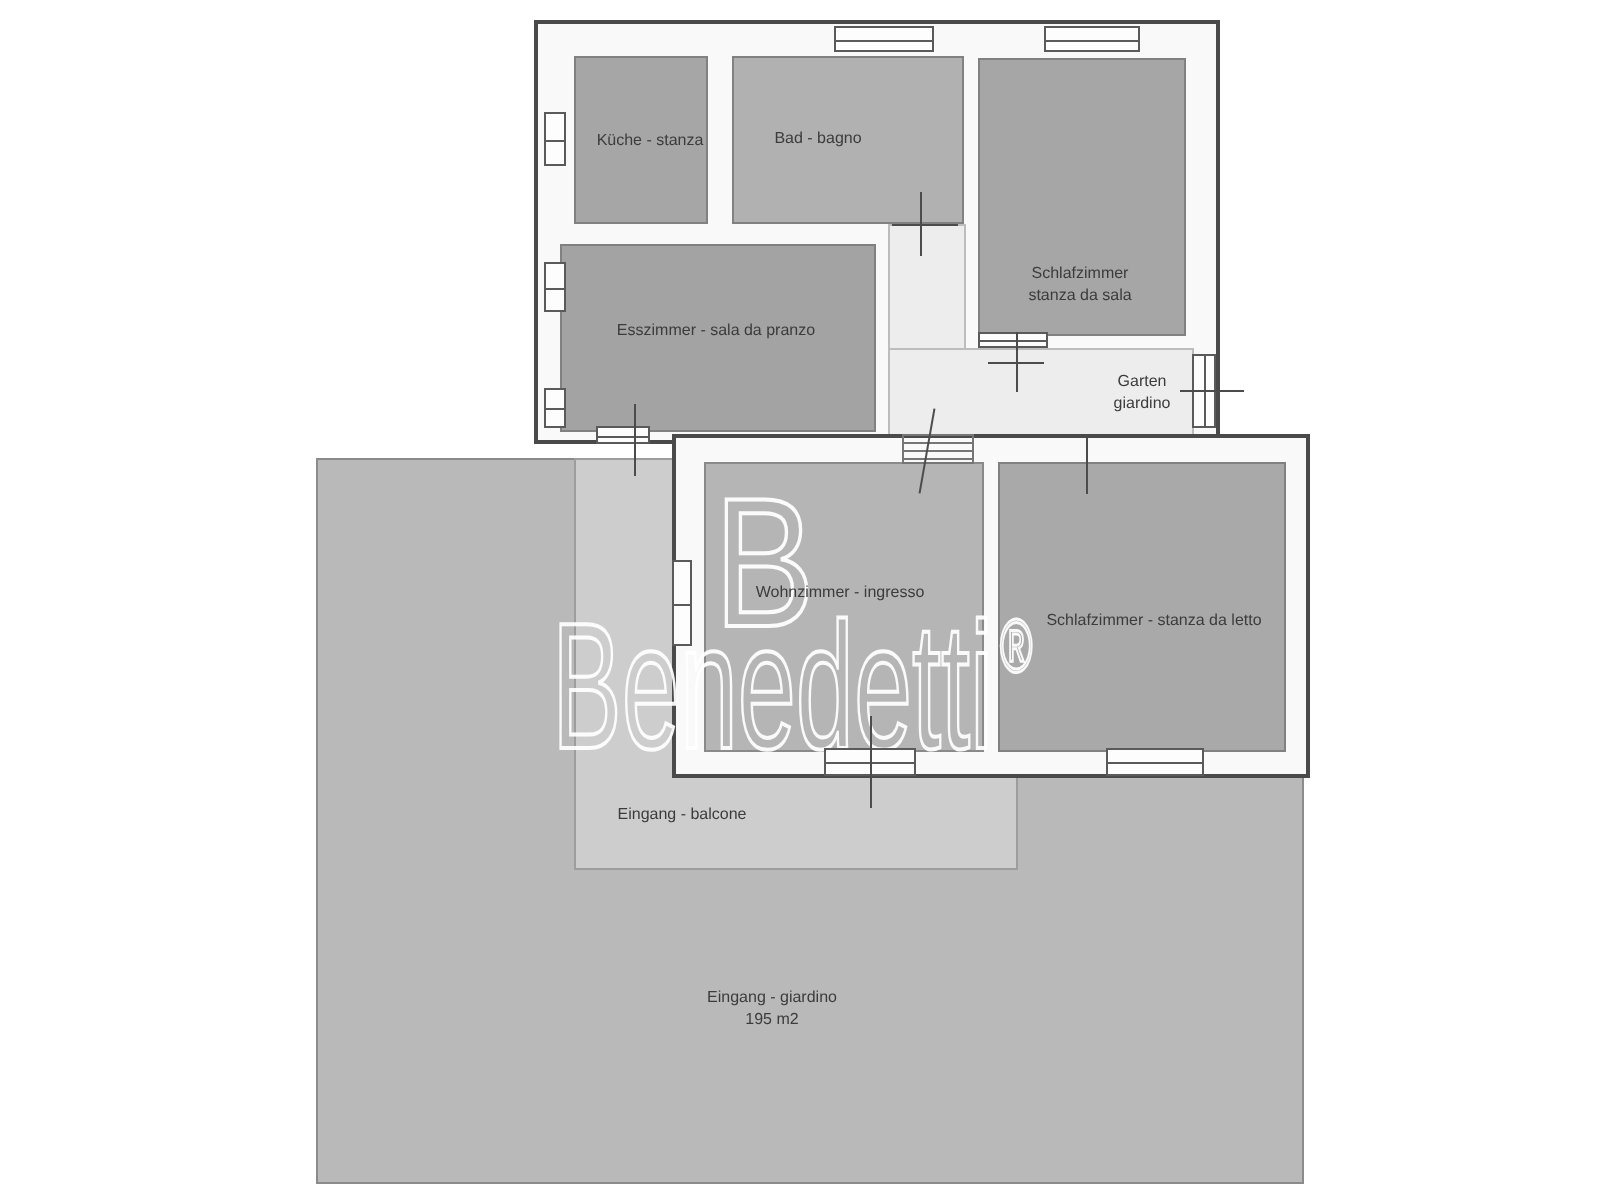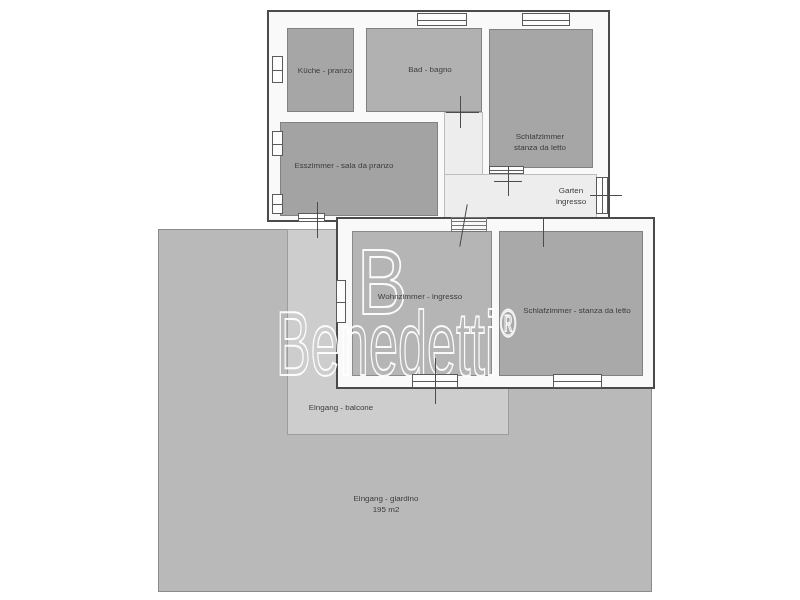--- a/index.html
+++ b/index.html
@@ -75,30 +75,30 @@
   <div class="abs plan lower"></div>
   <div class="abs room wohnzimmer"></div>
   <div class="abs room s2"></div>
 
   <div class="stairs"></div>
   <div class="dline" style="left:463px;top:204px;width:1px;height:43px;transform:rotate(10deg);"></div>
 
   <div class="wm logo">B</div>
   <div class="wm brand"><span>Benedetti</span><span class="reg">®</span></div>
 
-  <div class="lbl" style="left:325px;top:71px;">Küche - pranzo</div>
-  <div class="lbl" style="left:430px;top:70px;text-align:center;">Bad - bagno</div>
+  <div class="lbl" style="left:325px;top:71px;">Küche - stanza</div>
+  <div class="lbl" style="left:409px;top:70px;text-align:center;">Bad - bagno</div>
   <div class="lbl" style="left:540px;top:100px;margin-top:43px;">
     <div>Schlafzimmer</div>
-    <div>stanza da letto</div>
+    <div>stanza da sala</div>
   </div>
-  <div class="lbl" style="left:344px;top:166px;">Esszimmer - sala da pranzo</div>
+  <div class="lbl" style="left:358px;top:166px;">Esszimmer - sala da pranzo</div>
   <div class="lbl" style="left:571px;top:197px;">
     <div>Garten</div>
-    <div>ingresso</div>
+    <div>giardino</div>
   </div>
   <div class="lbl" style="left:420px;top:297px;">Wohnzimmer - ingresso</div>
   <div class="lbl" style="left:577px;top:311px;">Schlafzimmer - stanza da letto</div>
   <div class="lbl" style="left:341px;top:408px;">Eingang - balcone</div>
   <div class="lbl" style="left:386px;top:505px;">
     <div>Eingang - giardino</div>
     <div>195 m2</div>
   </div>
 
   <div class="win h" style="left:417px;top:13px;width:50px;height:13px;"></div>

